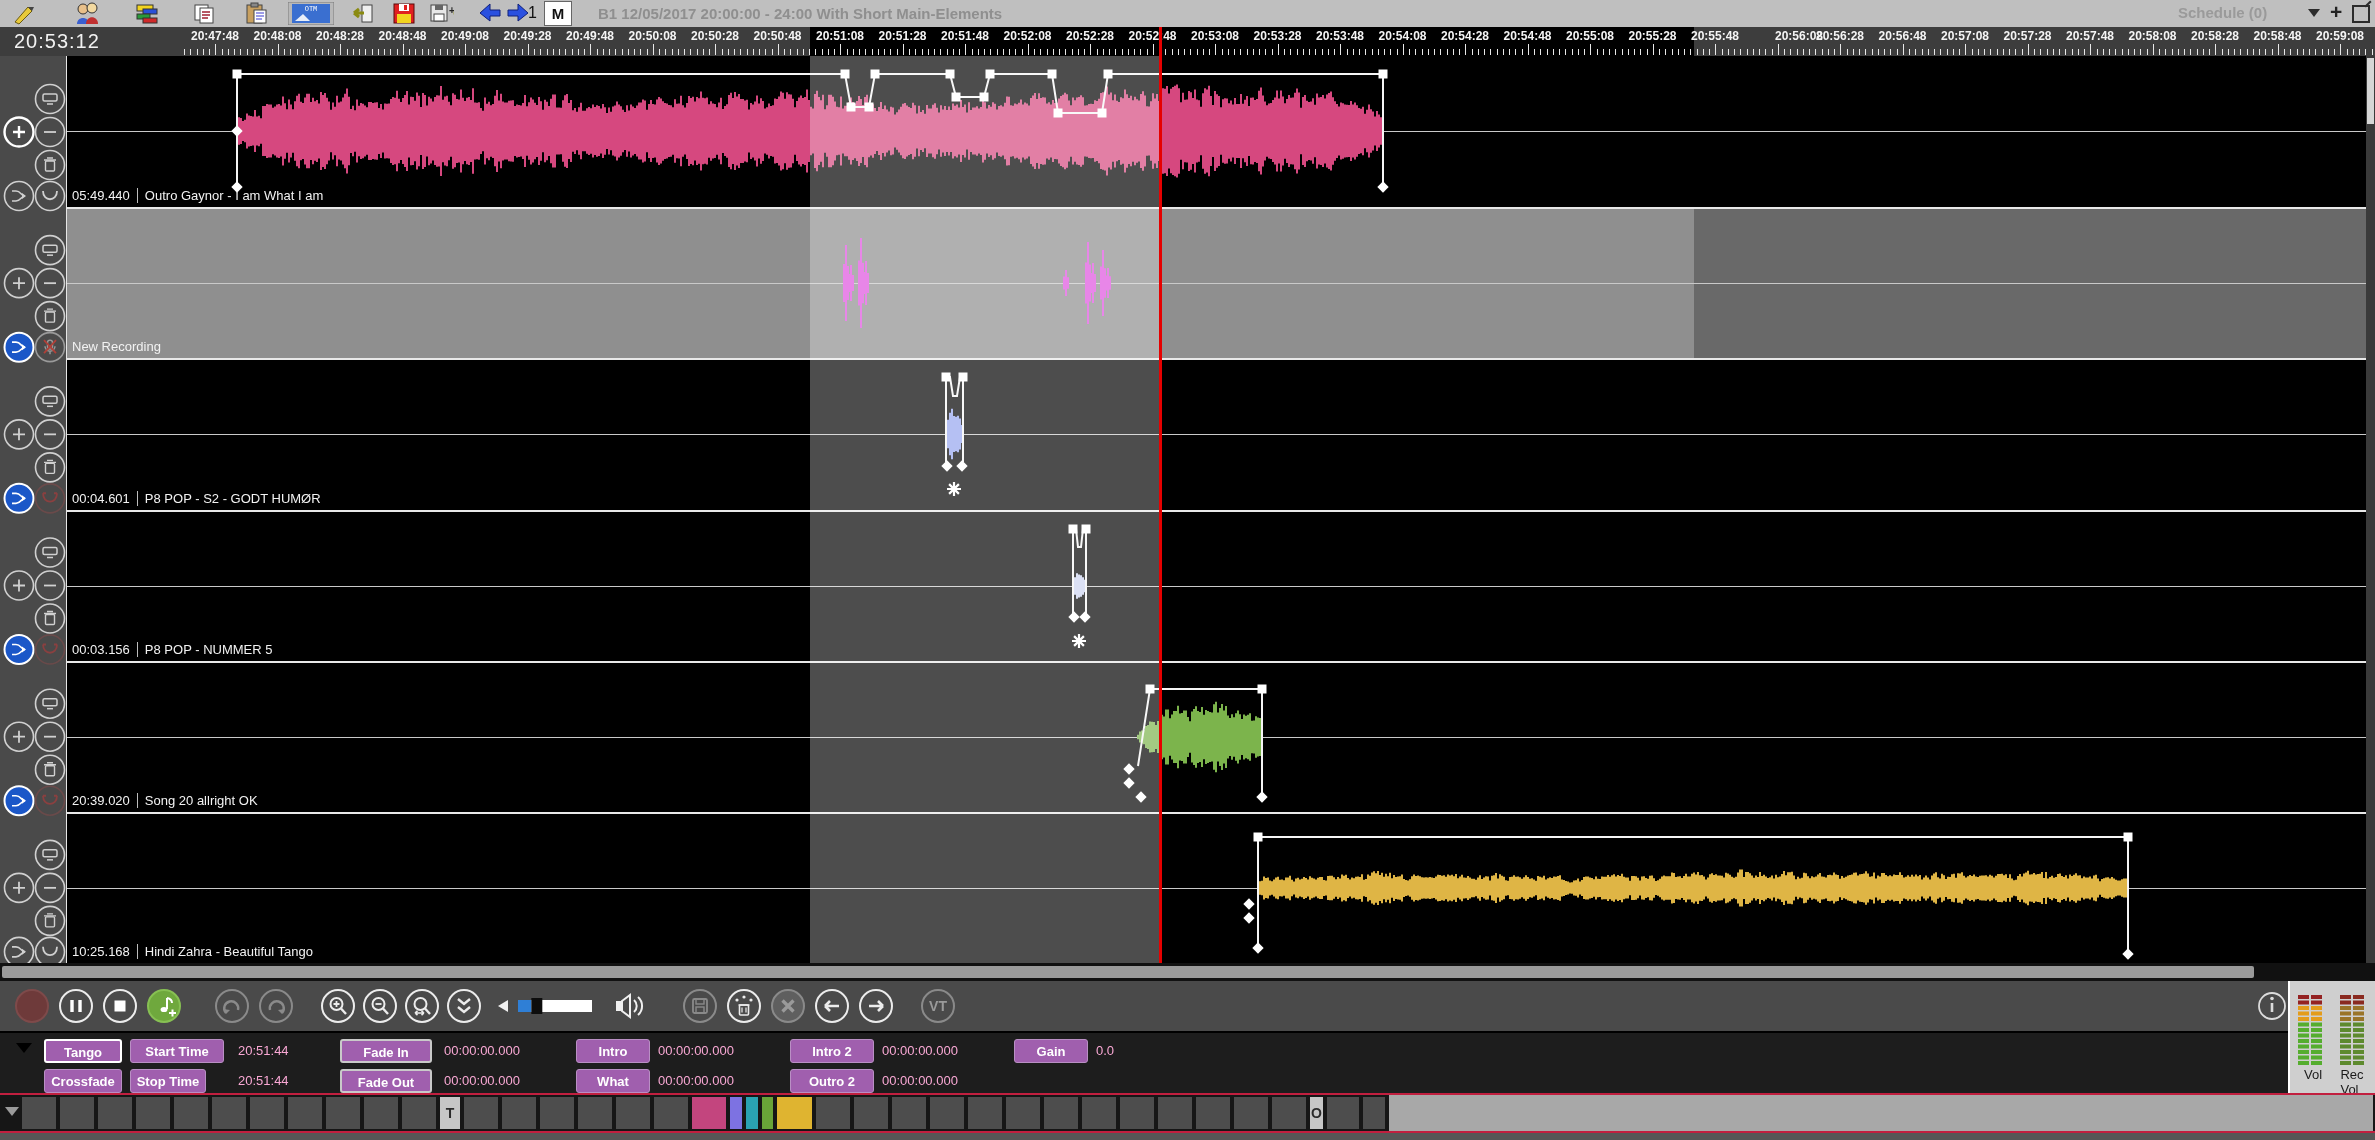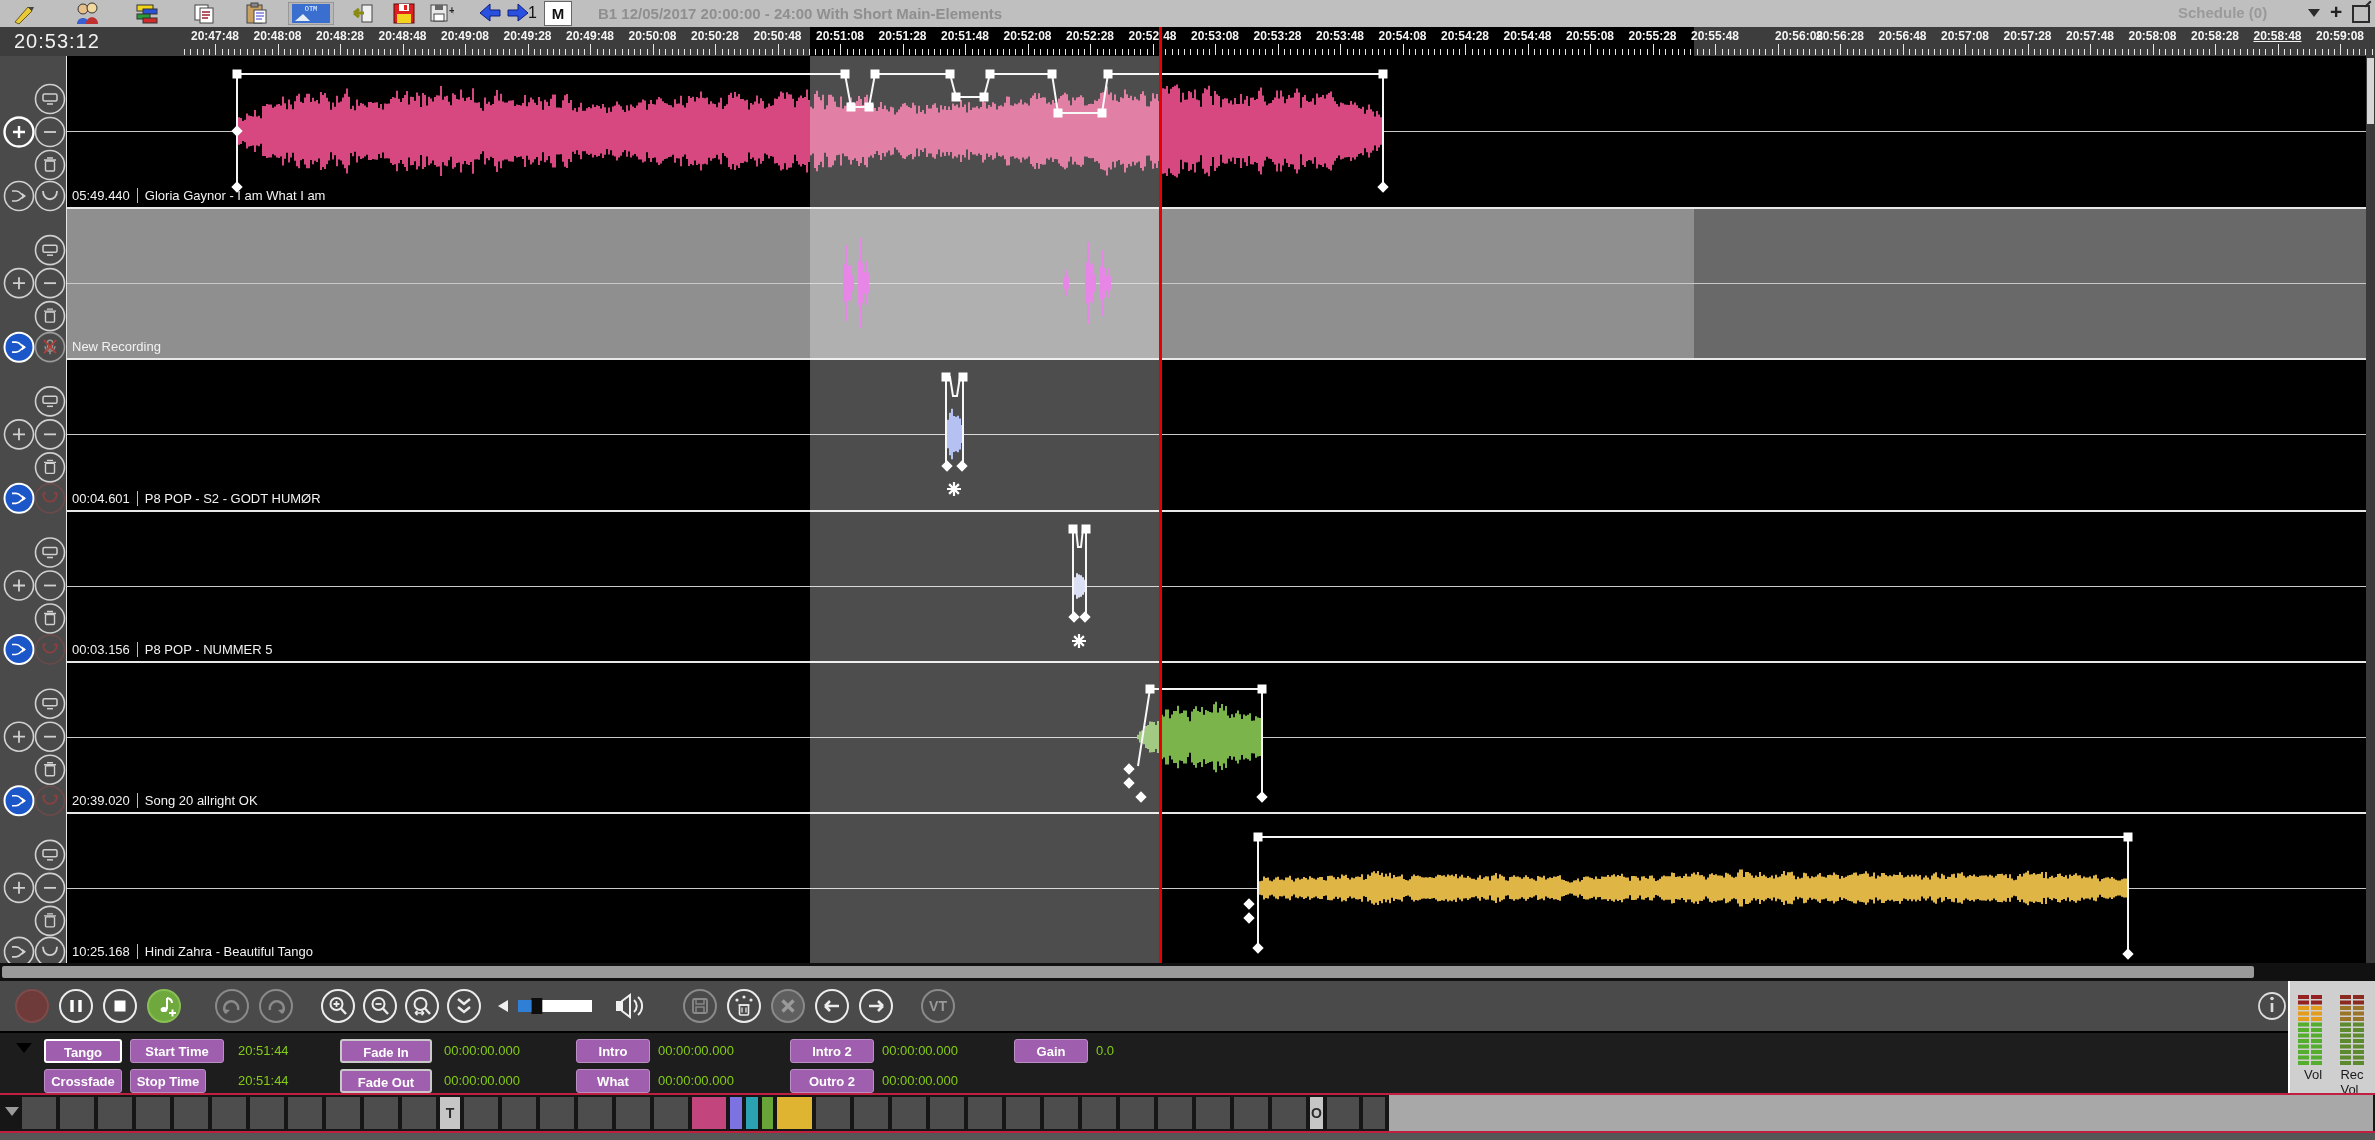--- a/index.html
+++ b/index.html
@@ -27,21 +27,21 @@
   
   .hscroll{left:0;top:963px;width:2375px;height:18px;background:#111;}
   .hthumb{left:2px;top:3px;width:2252px;height:12px;background:#9a9a9a;border-radius:2px;}
   .transport{left:0;top:981px;width:2375px;height:50px;background:#4a4a4a;}
   .pgap{left:0;top:1031px;width:2375px;height:2px;background:#000;}
   .panel{left:0;top:1033px;width:2375px;height:60px;background:#1d1d1d;}
   .pbtn{position:absolute;height:24px;background:#a05fae;border:1px solid #b98fc4;border-radius:3px;
         color:#fff;font-weight:bold;font-size:13px;text-align:center;line-height:23px;box-sizing:border-box;}
   .pbtn.selected{border:2px solid #ffffff;}
   .pbtn.outlined{border:2px solid #c9c9c9;}
-  .pval{position:absolute;height:24px;color:#84cc16;font-size:13px;line-height:24px;}
+  .pval{position:absolute;height:24px;color:#f9a8d4;font-size:13px;line-height:24px;}
   
   .meters{left:2288px;top:981px;width:87px;height:112px;background:#cfcfcf;border-left:2px solid #fff;box-sizing:border-box;}
   .meter-label{position:absolute;color:#1a1a1a;font-size:13px;transform:translateX(-50%);}
   
   .strip{left:0;top:1093px;width:2375px;height:40px;background:#161616;}
   .strip-red{position:absolute;left:0;width:2375px;height:2px;background:#c11f3f;}
   .blk{position:absolute;top:4px;height:32px;}
   .blk-text{color:#2b2b2b;font-weight:bold;font-size:14px;text-align:center;line-height:32px;}
   .bottom-bar{left:0;top:1133px;width:2375px;height:7px;background:#565656;}
   .vscroll{left:2366px;top:56px;width:9px;height:907px;background:#3a3a3a;}
@@ -152,21 +152,21 @@
         <div class="tick-label" style="left: 1652.5px;">20:55:28</div>
         <div class="tick-label" style="left: 1715px;">20:55:48</div>
         <div class="tick-label" style="left: 1799px;">20:56:08</div>
         <div class="tick-label" style="left: 1840px;">20:56:28</div>
         <div class="tick-label" style="left: 1902.5px;">20:56:48</div>
         <div class="tick-label" style="left: 1965px;">20:57:08</div>
         <div class="tick-label" style="left: 2027.5px;">20:57:28</div>
         <div class="tick-label" style="left: 2090px;">20:57:48</div>
         <div class="tick-label" style="left: 2152.5px;">20:58:08</div>
         <div class="tick-label" style="left: 2215px;">20:58:28</div>
-        <div class="tick-label" style="left: 2277.5px; text-decoration: underline;">20:58:48</div>
+        <div class="tick-label" style="left: 2277.5px;">20:58:48</div>
         <div class="tick-label" style="left: 2340px;">20:59:08</div>
         <div class="tick" style="left: 184px; top: 22px; height: 6px;"></div>
         <div class="tick" style="left: 190.3px; top: 22px; height: 6px;"></div>
         <div class="tick" style="left: 196.5px; top: 22px; height: 6px;"></div>
         <div class="tick" style="left: 202.8px; top: 22px; height: 6px;"></div>
         <div class="tick" style="left: 209px; top: 22px; height: 6px;"></div>
         <div class="tick" style="left: 215.3px; top: 17px; height: 11px;"></div>
         <div class="tick" style="left: 221.5px; top: 22px; height: 6px;"></div>
         <div class="tick" style="left: 227.8px; top: 22px; height: 6px;"></div>
         <div class="tick" style="left: 234px; top: 22px; height: 6px;"></div>
@@ -749,21 +749,21 @@
       <rect x="2123.5" y="832.5" width="9" height="9" fill="#fff"></rect>
       <rect x="1245" y="900" width="8" height="8" fill="#fff" transform="rotate(45 1249 904)"></rect>
       <rect x="1245" y="914" width="8" height="8" fill="#fff" transform="rotate(45 1249 918)"></rect>
       <rect x="1254" y="944" width="8" height="8" fill="#fff" transform="rotate(45 1258 948)"></rect>
       <rect x="2124" y="950" width="8" height="8" fill="#fff" transform="rotate(45 2128 954)"></rect>
     </svg>
   <div id="track-labels">
       <div class="abs track-label" style="left: 72px; top: 186px; height: 18px;">
         <span>05:49.440</span>
         <span class="lbl-sep"></span>
-        <span>Gloria Gaynor - I am What I am</span>
+        <span>Outro Gaynor - I am What I am</span>
       </div>
       <div class="abs track-label" style="left: 72px; top: 337px; height: 18px;">
         <span>New Recording</span>
       </div>
       <div class="abs track-label" style="left: 72px; top: 489px; height: 18px;">
         <span>00:04.601</span>
         <span class="lbl-sep"></span>
         <span>P8 POP - S2 - GODT HUMØR</span>
       </div>
       <div class="abs track-label" style="left: 72px; top: 640px; height: 18px;">

